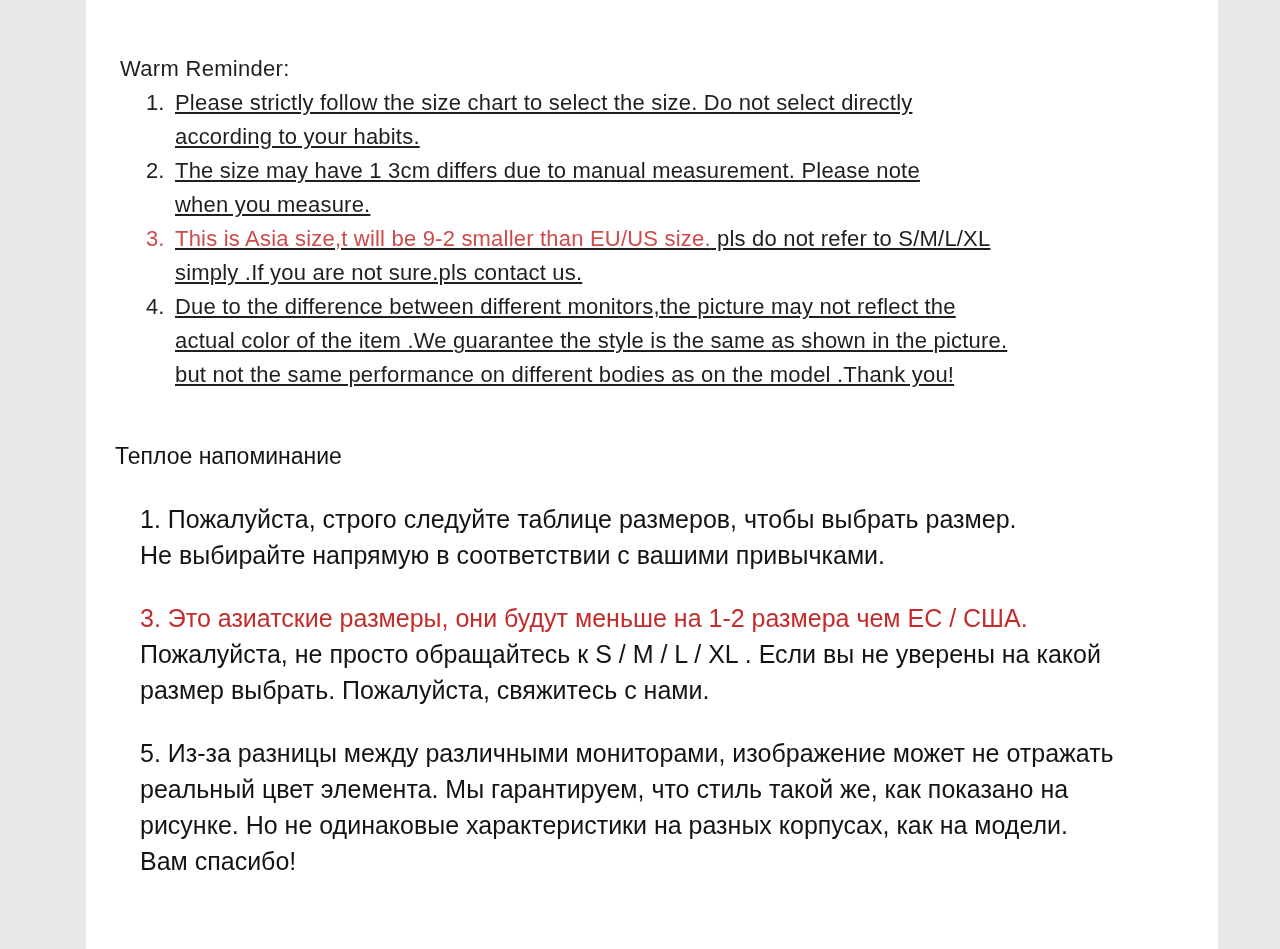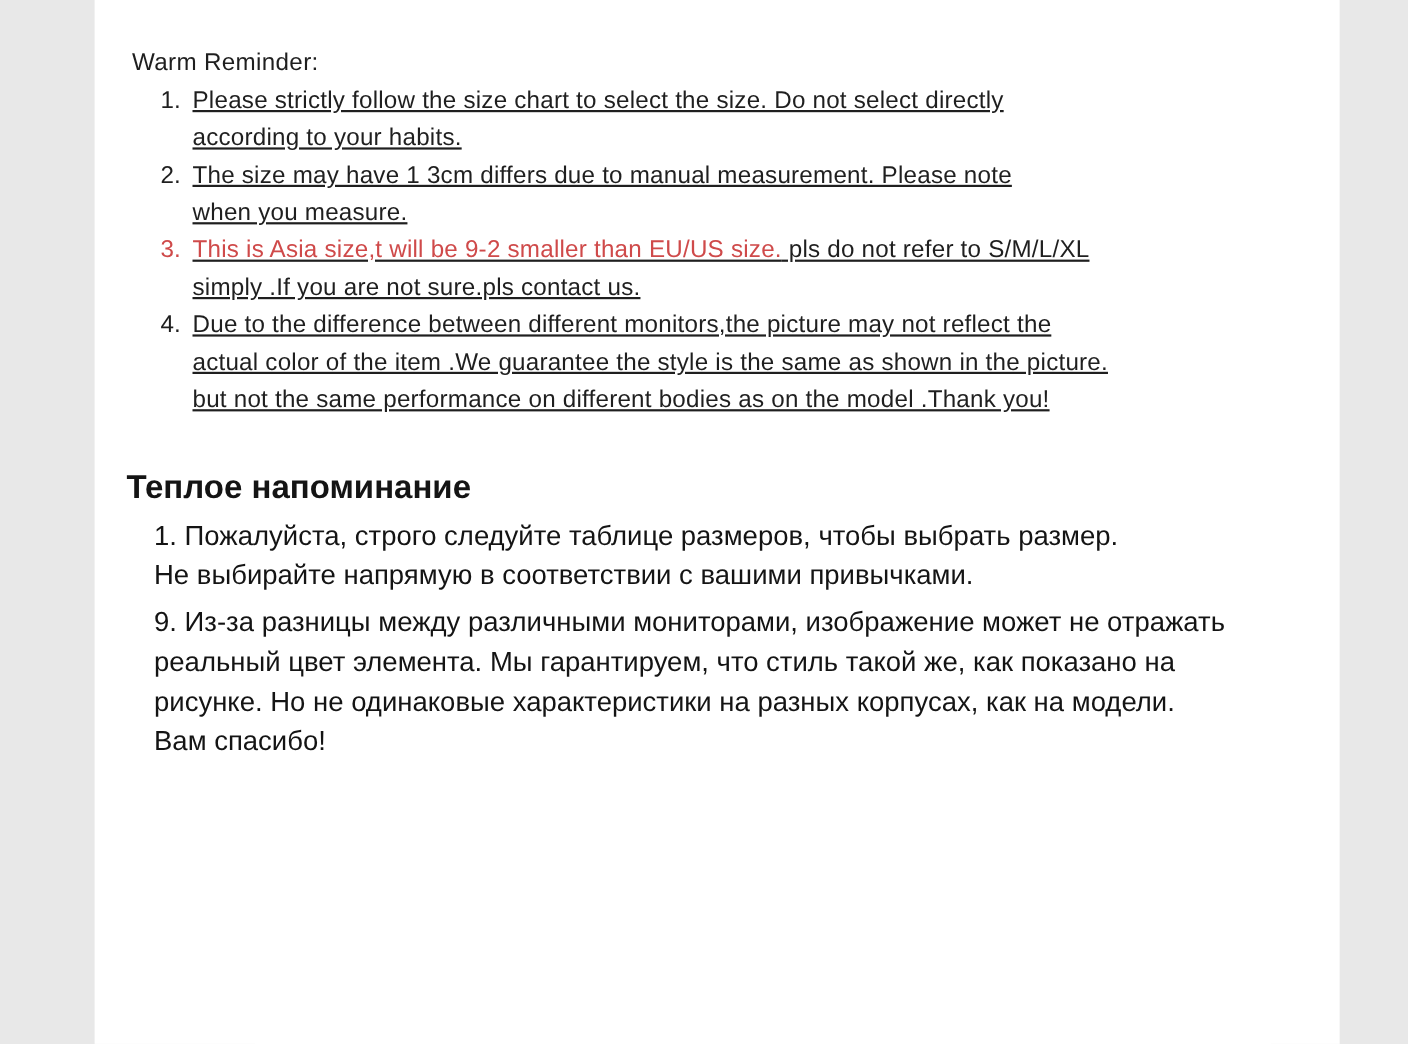--- a/index.html
+++ b/index.html
@@ -11,36 +11,36 @@
     position: relative;
   }
   .page { position: absolute; inset: 0; }
   .gutter { position: absolute; top: 0; bottom: 0; background: var(--gutter, #e8e8e8); }
   .gutter.left  { left: 0;  width: 86px; }
   .gutter.right { right: 0; width: 62px; }
   .content {
     position: absolute;
     left: 86px; right: 62px; top: 0; bottom: 0;
     background: var(--bg, #ffffff);
-    padding: 40px 0 0 34px;
+    padding: 52px 0 0 34px;
   }
 
   
   .en { color: var(--en-text, #1f1f1f); font-size: 22px; line-height: 34px; }
   .en-heading { font-size: 22px; font-weight: 400; letter-spacing: 0.3px; }
   .en-list { list-style: none; margin-left: 26px; }
   .en-item { display: flex; }
   .en-item .num { flex: 0 0 29px; width: 29px; }
   .en-item .txt { flex: 1; white-space: pre-line; letter-spacing: 0.2px; text-decoration: underline; }
   .red-en { color: var(--en-red, #cf4a4a); }
 
   
   .ru { margin-top: 46px; color: var(--ru-text, #141414); font-size: 25px; line-height: 36px; }
-  .ru-heading { font-size: 30px; font-weight: 700; margin-left: -5px; }
-  .ru-item { margin-left: 20px; margin-top: 7px; white-space: pre-line; max-width: 1060px; }
+  .ru-heading { font-size: 23px; font-weight: 400; margin-left: -5px; }
+  .ru-item { margin-left: 20px; margin-top: 27px; white-space: pre-line; max-width: 1060px; }
   .red-ru { color: var(--ru-red, #c42c2c); }
 </style>
 </head>
 <body>
 
 <div class="page">
   <div class="gutter left"></div>
 
   <div class="content">
 
@@ -68,21 +68,24 @@
 actual color of the item .We guarantee the style is the same as shown in the picture.
 but not the same performance on different bodies as on the model .Thank you!</span>
         </li>
       </ol>
     </section>
 
     <section class="ru">
       <h2 class="ru-heading">Теплое напоминание</h2>
       <p class="ru-item">1. Пожалуйста, строго следуйте таблице размеров, чтобы выбрать размер.
 Не выбирайте напрямую в соответствии с вашими привычками.</p>
-      <p class="ru-item">9. Из-за разницы между различными мониторами, изображение может не отражать
+      <p class="ru-item"><span class="red-ru">3. Это азиатские размеры, они будут меньше на 1-2 размера чем ЕС / США.</span><span>
+Пожалуйста, не просто обращайтесь к S / M / L / XL . Если вы не уверены на какой
+размер выбрать. Пожалуйста, свяжитесь с нами.</span></p>
+      <p class="ru-item">5. Из-за разницы между различными мониторами, изображение может не отражать
 реальный цвет элемента. Мы гарантируем, что стиль такой же, как показано на
 рисунке. Но не одинаковые характеристики на разных корпусах, как на модели.
 Вам спасибо!</p>
     </section>
 
   </div>
 
   <div class="gutter right"></div>
 </div>
 

